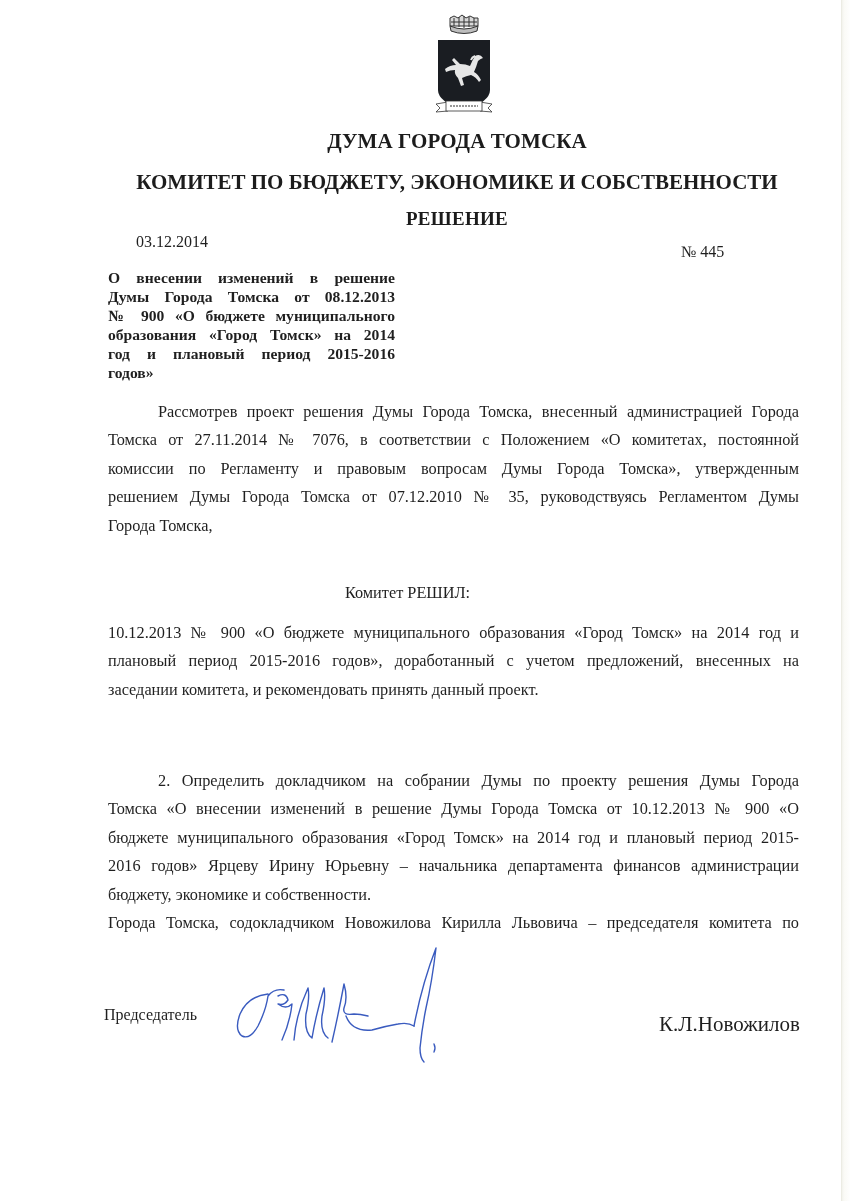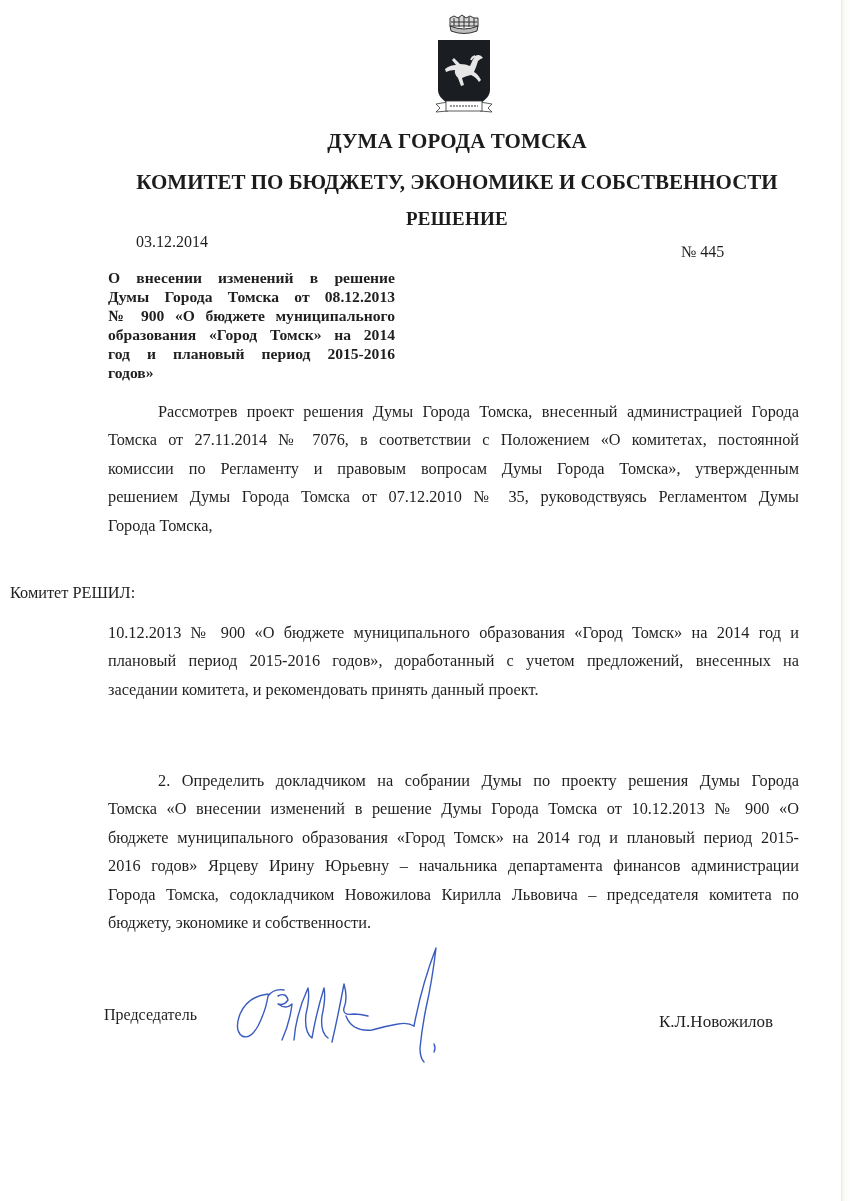--- a/index.html
+++ b/index.html
@@ -84,38 +84,39 @@
       white-space: nowrap;
     }
     .para .ln.first { padding-left: 50px; }
     .para .ln.last { text-align-last: left; }
     .p-intro { top: 398px; }
     .resolved {
       position: absolute;
       left: 0;
       width: 781px;
       top: 583px;
+      text-align: center;
       font-size: 16.3px;
-      padding-left: 10px;
+      padding-left: 34px;
       box-sizing: border-box;
     }
     .p-item1 { top: 619px; }
     .p-item2 { top: 767px; }
 
     .chair-label {
       position: absolute;
       left: 104px;
       top: 1006px;
       font-size: 16px;
     }
     .chair-name {
       position: absolute;
       left: 659px;
       top: 1012px;
-      font-size: 17px;
+      font-size: 21px;
     }
     .signature {
       position: absolute;
       left: 228px;
       top: 944px;
       width: 260px;
       height: 122px;
     }
   </style>
 </head>
@@ -177,22 +178,22 @@
   <span class="ln">10.12.2013 № 900 «О бюджете муниципального образования «Город Томск» на 2014 год и</span>
   <span class="ln">плановый период 2015-2016 годов», доработанный с учетом предложений, внесенных на</span>
   <span class="ln last">заседании комитета, и рекомендовать принять данный проект.</span>
 </div>
 
 <div class="para p-item2">
   <span class="ln first">2. Определить докладчиком на собрании Думы по проекту решения Думы Города</span>
   <span class="ln">Томска «О внесении изменений в решение Думы Города Томска от 10.12.2013 № 900 «О</span>
   <span class="ln">бюджете муниципального образования «Город Томск» на 2014 год и плановый период 2015-</span>
   <span class="ln">2016 годов» Ярцеву Ирину Юрьевну – начальника департамента финансов администрации</span>
+  <span class="ln last">бюджету, экономике и собственности.</span>
   <span class="ln">Города Томска, содокладчиком Новожилова Кирилла Львовича – председателя комитета по</span>
-  <span class="ln last">бюджету, экономике и собственности.</span>
 </div>
 
 <div class="chair-label">Председатель</div>
 
 <svg class="signature" viewBox="0 0 260 122" fill="none" stroke="#3a5bbf" stroke-width="1.4" stroke-linecap="round" stroke-linejoin="round">
   <path d="M40 50 Q20 52 12 70 Q6 86 14 92 Q22 96 30 82 Q38 66 40 52 Q46 44 56 46"></path>
   <path d="M50 52 Q58 48 60 56 Q56 62 50 60 Q58 66 64 60 Q62 78 54 96"></path>
   <path d="M66 96 Q68 70 80 44 Q82 54 78 70 Q76 88 84 94 Q88 70 96 44 Q98 54 94 72 Q92 88 100 94"></path>
   <path d="M104 98 Q110 72 116 40 Q120 54 116 64 Q114 72 126 70 Q132 70 140 72"></path>
   <path d="M118 72 Q124 88 144 86 Q158 82 170 80 Q180 78 186 82"></path>

